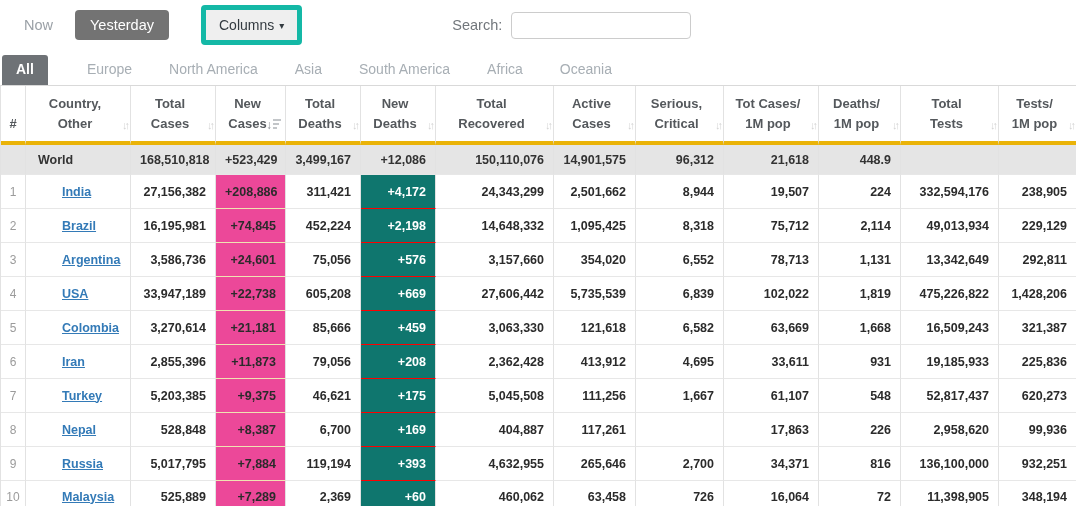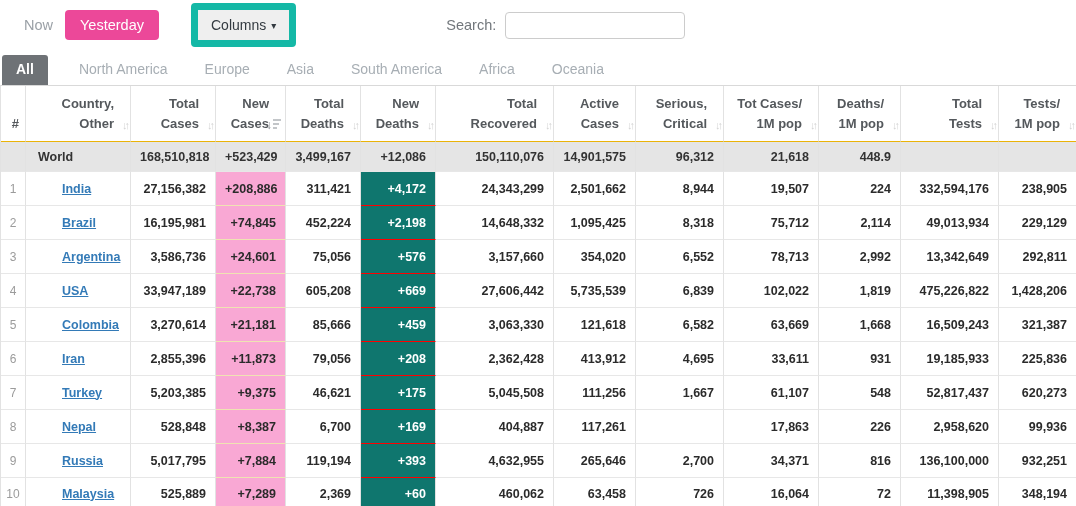--- a/index.html
+++ b/index.html
@@ -1,79 +1,79 @@
 <!DOCTYPE html>
 <html><head>
 <meta charset="utf-8">
 <style>
   html,body{margin:0;padding:0;background:#fff;}
   body{width:1076px;font-family:"Liberation Sans","DejaVu Sans",sans-serif;-webkit-font-smoothing:antialiased;}
 
   
   .toolbar{display:flex;align-items:center;padding:7px 12px 5px 12px;height:36px;}
   .time-tab{color:#9aa0a6;font-size:14.5px;padding:7px 12px;cursor:pointer;white-space:nowrap;}
-  .time-tab.active{background:#ec4899;color:#fff;border-radius:4px;padding:7px 15px;}
-  .columns-btn{margin-left:32px;background:#efefef;border:7px solid #14b8a6;border-radius:4px;
+  .time-tab.active{background:#737373;color:#fff;border-radius:4px;padding:7px 15px;}
+  .columns-btn{margin-left:32px;background:#efefef;border:5px solid #14b8a6;border-radius:4px;
                padding:7px 13px;font-size:14px;color:#333a40;cursor:pointer;white-space:nowrap;}
   .caret{display:inline-block;margin-left:5px;font-size:10px;vertical-align:1px;color:#333a40;}
   .search-wrap{margin-left:150px;display:flex;align-items:center;}
   .search-label{color:#72777c;font-size:14.5px;margin-right:9px;}
   .search-input{width:180px;height:27px;border:1px solid #ccc;border-radius:4px;outline:none;
                 font-size:13px;padding:0 8px;box-sizing:border-box;}
 
   
   .region-tabs{display:flex;align-items:flex-end;margin-top:7px;padding-left:2px;}
   .region-tab{padding:6px 15px 8px 15px;font-size:14px;color:#a7aeb4;cursor:pointer;white-space:nowrap;margin-right:7px;}
-  .region-tab.active{background:#6e7276;color:#fff;font-weight:bold;border-radius:3px 3px 0 0;padding:6px 14px 8px 14px;margin-right:16px;}
+  .region-tab.active{background:#6e7276;color:#fff;font-weight:bold;border-radius:3px 3px 0 0;padding:6px 14px 8px 14px;margin-right:24px;}
 
   
   table{width:1076px;border-collapse:separate;border-spacing:0;table-layout:fixed;
         border-top:1px solid #d9d9d9;border-left:1px solid #e2e2e2;}
   th,td{border-right:1px solid #e2e2e2;border-bottom:1px solid #e7e7e7;box-sizing:border-box;overflow:hidden;}
-  th{position:relative;vertical-align:top;text-align:right;padding:8px 16px 8px 10px;
-     font-size:13px;color:#54585c;font-weight:700;line-height:1.5;height:55px;border-bottom:1px solid #eab308;background:#fff;}
+  th{position:relative;vertical-align:top;text-align:center;padding:8px 16px 8px 10px;
+     font-size:13px;color:#54585c;font-weight:700;line-height:1.5;height:55px;border-bottom:4px solid #eab308;background:#fff;}
   th.h-rank{vertical-align:bottom;padding:8px 6px;}
   .sort-icon{position:absolute;right:3px;bottom:10px;color:#d4d4d4;font-size:11px;
              letter-spacing:-3px;font-weight:400;line-height:1;}
   .sort-desc-icon{position:absolute;right:4px;bottom:10px;display:flex;align-items:flex-end;line-height:1;}
   .sort-desc-icon .arrow{color:#8f9398;font-size:12px;font-weight:400;margin-right:1px;}
   .sort-desc-icon .bars{display:flex;flex-direction:column;align-items:flex-start;gap:2px;padding-bottom:2px;}
   .sort-desc-icon .bars i{display:block;height:2px;background:#c3c6c9;}
   .sort-desc-icon .bars i:nth-child(1){width:8px;}
   .sort-desc-icon .bars i:nth-child(2){width:6px;}
   .sort-desc-icon .bars i:nth-child(3){width:4px;}
 
   td{font-size:12.5px;font-weight:700;color:#2b2b2b;padding:0 9px;height:34px;text-align:right;white-space:nowrap;}
   td.c-rank{color:#9b9b9b;font-weight:400;font-size:12px;text-align:center;padding:0 3px;}
   td.c-country{text-align:left;padding-left:12px;}
   a.country-link{color:#337ab7;text-decoration:underline;cursor:pointer;padding-left:24px;}
   tr.world-row td{background:#e5e5e5;color:#333;height:30px;}
-  td.c-new-cases-hl{background:#f9a8d4;border-bottom-color:#efe3b2;}
+  td.c-new-cases-hl{background:#ec4899;border-bottom-color:#efe3b2;}
   td.c-new-deaths-hl{background:#0f766e;color:#fff;border-bottom-color:#ff0000;}
   tr.last-row td{border-bottom:3px solid #454545;}
 </style>
 </head>
 <body>
 
 <div class="toolbar">
-  <div id="time-tabs" style="display:flex;align-items:center;">
+  <div id="time-tabs" style="display:flex;align-items:center;gap:10px;">
       <span class="time-tab">Now</span>
       <span class="time-tab active">Yesterday</span>
     </div>
   <button class="columns-btn"><span>Columns</span><span class="caret">▾</span></button>
   <div class="search-wrap">
     <span class="search-label">Search:</span>
     <input class="search-input" type="text" value="" style="">
   </div>
 </div>
 
 <div class="region-tabs" id="region-tabs">
     <span class="region-tab active">All</span>
+    <span class="region-tab">Europe</span>
     <span class="region-tab">North America</span>
-    <span class="region-tab">Europe</span>
     <span class="region-tab">Asia</span>
     <span class="region-tab">South America</span>
     <span class="region-tab">Africa</span>
     <span class="region-tab">Oceania</span>
   </div>
 
 <table>
   <colgroup id="cols">
       <col style="width: 25px;">
       <col style="width: 105px;">
@@ -213,21 +213,21 @@
         <td class="c-rank">3</td>
         <td class="c-country"><a class="country-link">Argentina</a></td>
         <td class="c-total-cases">3,586,736</td>
         <td class="c-new-cases c-new-cases-hl">+24,601</td>
         <td class="c-total-deaths">75,056</td>
         <td class="c-new-deaths c-new-deaths-hl">+576</td>
         <td class="c-total-recovered">3,157,660</td>
         <td class="c-active-cases">354,020</td>
         <td class="c-serious-critical">6,552</td>
         <td class="c-tot-cases-1m">78,713</td>
-        <td class="c-deaths-1m">2,992</td>
+        <td class="c-deaths-1m">1,131</td>
         <td class="c-total-tests">13,342,649</td>
         <td class="c-tests-1m">292,811</td>
       </tr>
       <tr class="">
         <td class="c-rank">4</td>
         <td class="c-country"><a class="country-link">USA</a></td>
         <td class="c-total-cases">33,947,189</td>
         <td class="c-new-cases c-new-cases-hl">+22,738</td>
         <td class="c-total-deaths">605,208</td>
         <td class="c-new-deaths c-new-deaths-hl">+669</td>

